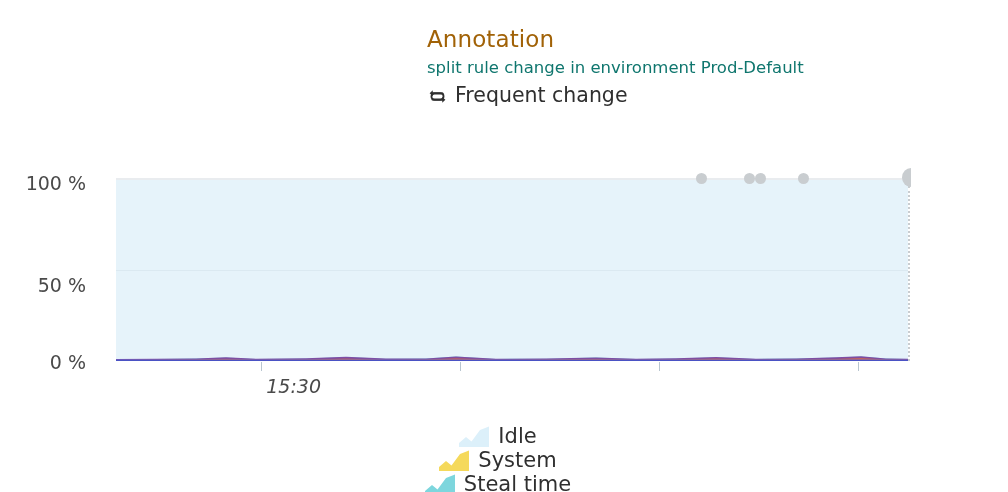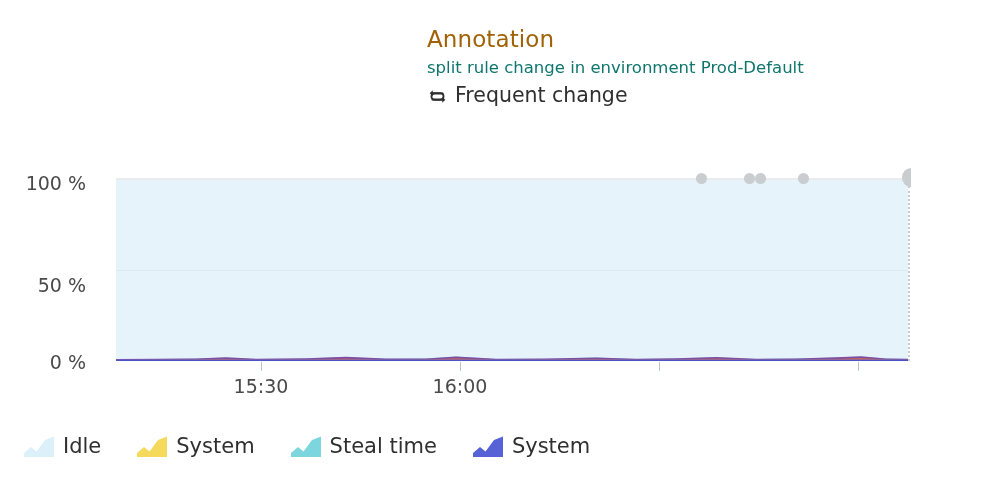--- a/index.html
+++ b/index.html
@@ -118,24 +118,25 @@
     top: 362px;
     width: 1px;
     height: 9px;
     background: #b9c6d0;
   }
   .x-label {
     position: absolute;
     top: 375px;
     width: 120px;
     margin-left: -60px;
-    text-align: center;
+    text-align: right;
     font-size: 19px;
     color: #4a4a4a;
     line-height: 22px;
+    font-style: italic;
   }
 
   
   #series-band {
     position: absolute;
     left: 116px;
     top: 352px;
     width: 792px;
     height: 9px;
     overflow: hidden;
@@ -175,20 +176,21 @@
   #legend {
     position: absolute;
     left: 0;
     top: 424px;
     width: 1008px;
     height: 44px;
     display: flex;
     align-items: center;
     padding-left: 24px;
     box-sizing: border-box;
+    flex-direction: column;
   }
   .legend-item {
     display: flex;
     align-items: center;
     gap: 9px;
     margin-right: 36px;
     white-space: nowrap;
     cursor: pointer;
   }
   .legend-swatch {
@@ -235,21 +237,20 @@
   <div class="y-label" style="top:174px;">100 %</div>
   <div class="y-label" style="top:248px;margin-top:28px;">50 %</div>
   <div class="y-label" style="top:353px;">0 %</div>
 
   <div class="x-tick" style="left:261px;"></div>
   <div class="x-tick" style="left:460px;"></div>
   <div class="x-tick" style="left:659px;"></div>
   <div class="x-tick" style="left:858px;"></div>
 
   <div class="x-label" style="left:261px;">15:30</div>
-  <div class="x-label" style="left:460px;">16:00</div>
 
   <div class="event-dot" style="left:701px; top:178px;"></div>
   <div class="event-dot" style="left:749px; top:178px;"></div>
   <div class="event-dot" style="left:760px; top:178px;"></div>
   <div class="event-dot" style="left:803px; top:178px;"></div>
 
   <div id="event-marker-halfcircle"></div>
   <div id="event-marker-line"></div>
 </div>
 

